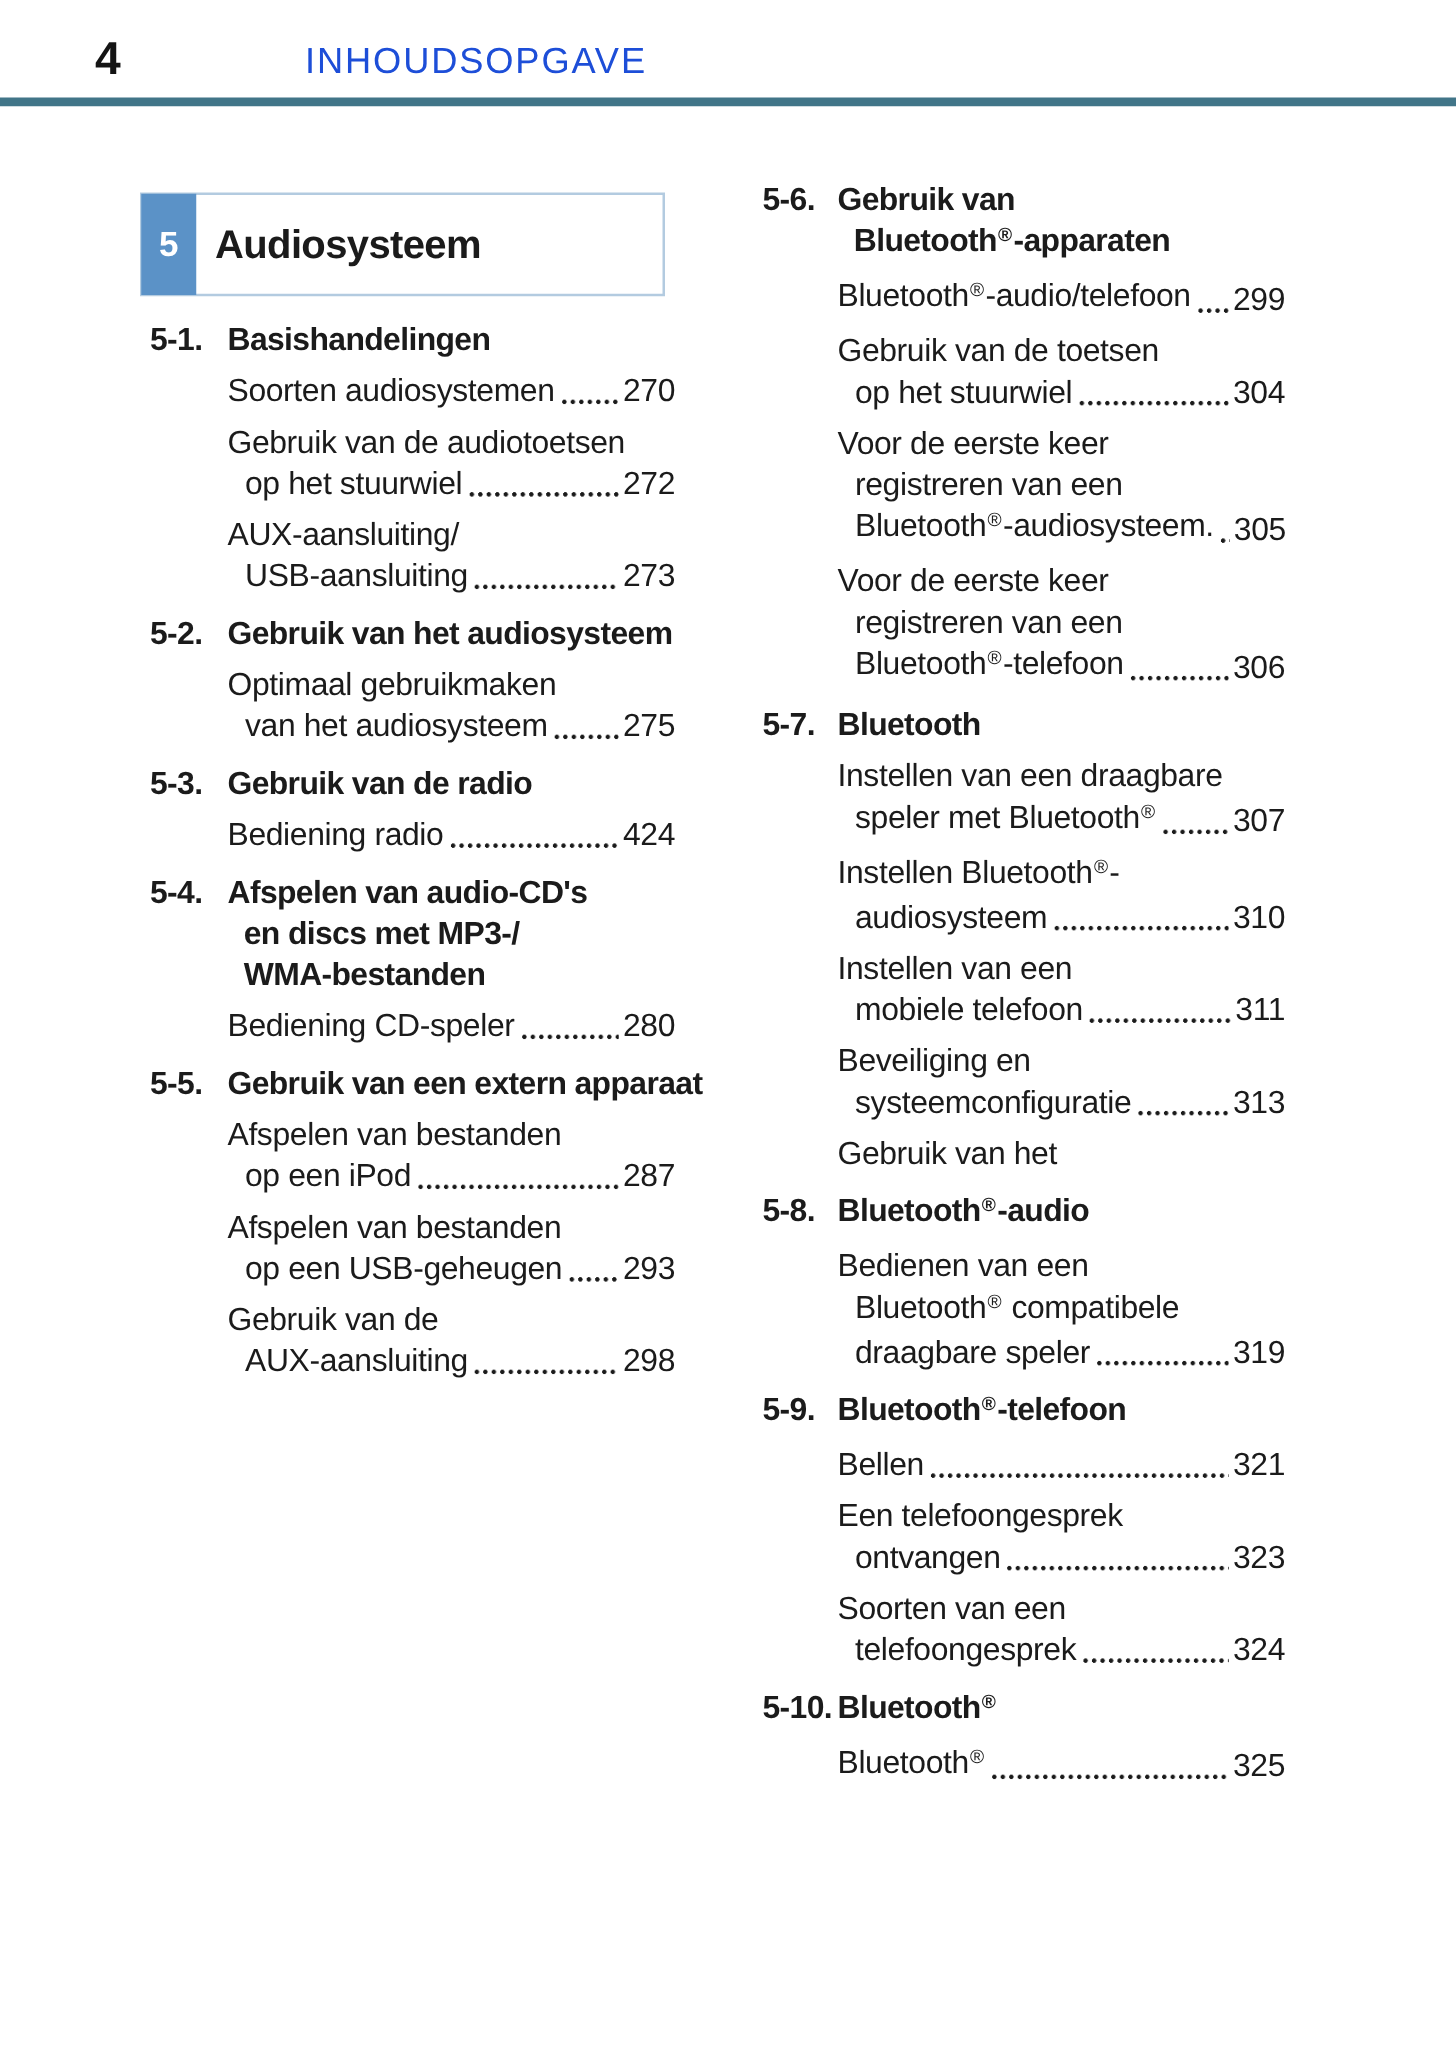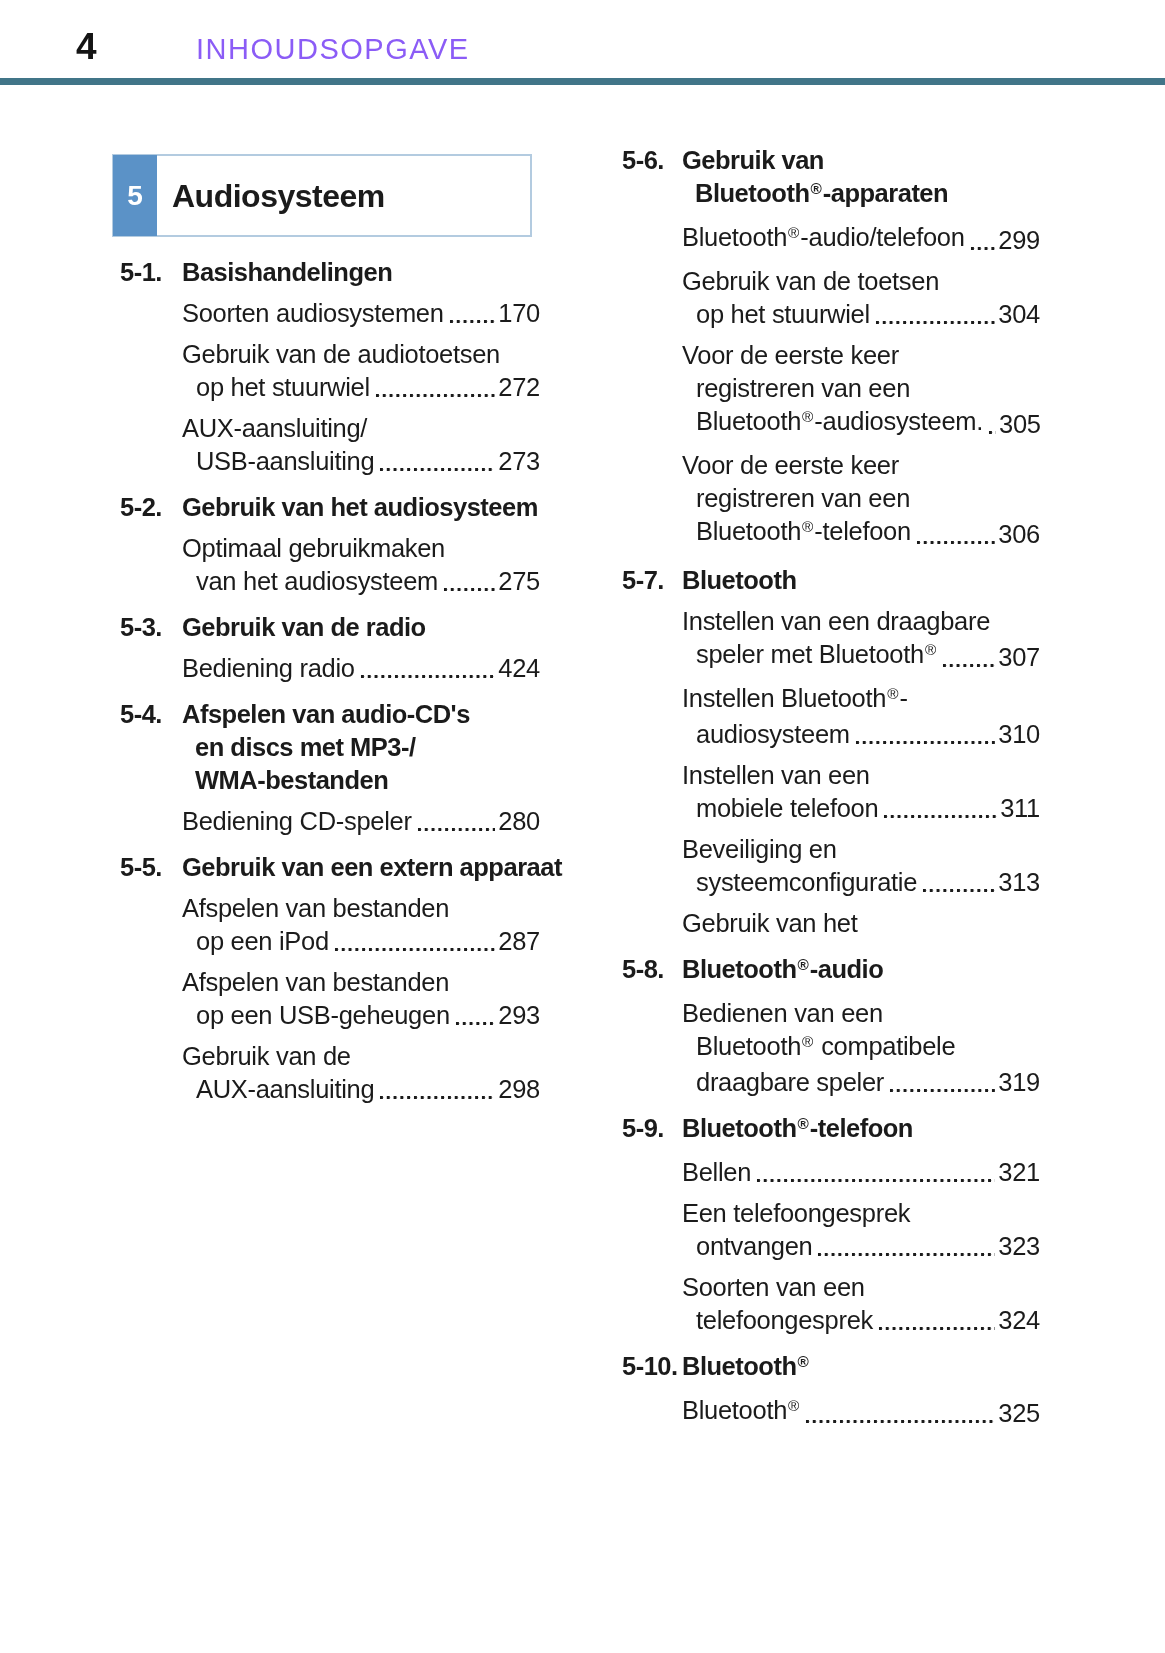--- a/index.html
+++ b/index.html
@@ -40,21 +40,21 @@
   }
   .chapter-title {
     position:absolute; left:58px; top:50%; transform:translateY(-50%);
     font-size:32px; font-weight:700; letter-spacing:-0.5px;
     white-space:nowrap;
   }
 
   
   .toc-col { position:absolute; }
   #col-left  { left:120px; top:256px; width:420px; }
-  #col-right { left:610px; top:144px; width:418px;margin-left:12px; }
+  #col-right { left:610px; top:144px; width:418px; }
 
   .toc-section { margin-bottom:13px; }
   .sec-head {
     display:flex; align-items:flex-start;
     font-size:25.5px; font-weight:700; letter-spacing:-0.5px; line-height:33px;
   }
   .sec-num { flex:0 0 auto; min-width:62px; }
   #col-right .sec-num { min-width:60px; }
   .sec-title { flex:1 1 auto; min-width:0; }
   .t-line { white-space:nowrap; }
@@ -83,42 +83,42 @@
     padding:0 1px;
   }
 </style>
 </head>
 <body>
 
 <div class="page">
 
   <div class="header-pagenum">4</div>
 
-  <div class="header-title" style="color: #8b5cf6;">INHOUDSOPGAVE</div>
+  <div class="header-title" style="color: #1d4ed8; margin-left: 48px;">INHOUDSOPGAVE</div>
 
   <div class="top-rule" style="background: rgb(65, 117, 136);"></div>
 
   <div class="chapter-box" style="border-color: rgb(179, 203, 224);">
     <div class="chapter-num" style="background: rgb(91, 146, 199);">5</div>
     <div class="chapter-title">Audiosysteem</div>
   </div>
 
   <div class="toc-col" id="col-left">
       <div class="toc-section">
         <div class="sec-head">
           <span class="sec-num">5-1.</span>
           <div class="sec-title">
             <div class="t-line">Basishandelingen</div>
           </div>
         </div>
         <div class="entry">
           <div class="line last">
             <span class="txt">Soorten audiosystemen</span>
             <span class="leader"></span>
-            <span class="pg">170</span>
+            <span class="pg">270</span>
           </div>
         </div>
         <div class="entry">
           <div class="line">Gebruik van de audiotoetsen</div>
           <div class="line cont last">
             <span class="txt">op het stuurwiel</span>
             <span class="leader"></span>
             <span class="pg">272</span>
           </div>
         </div>

